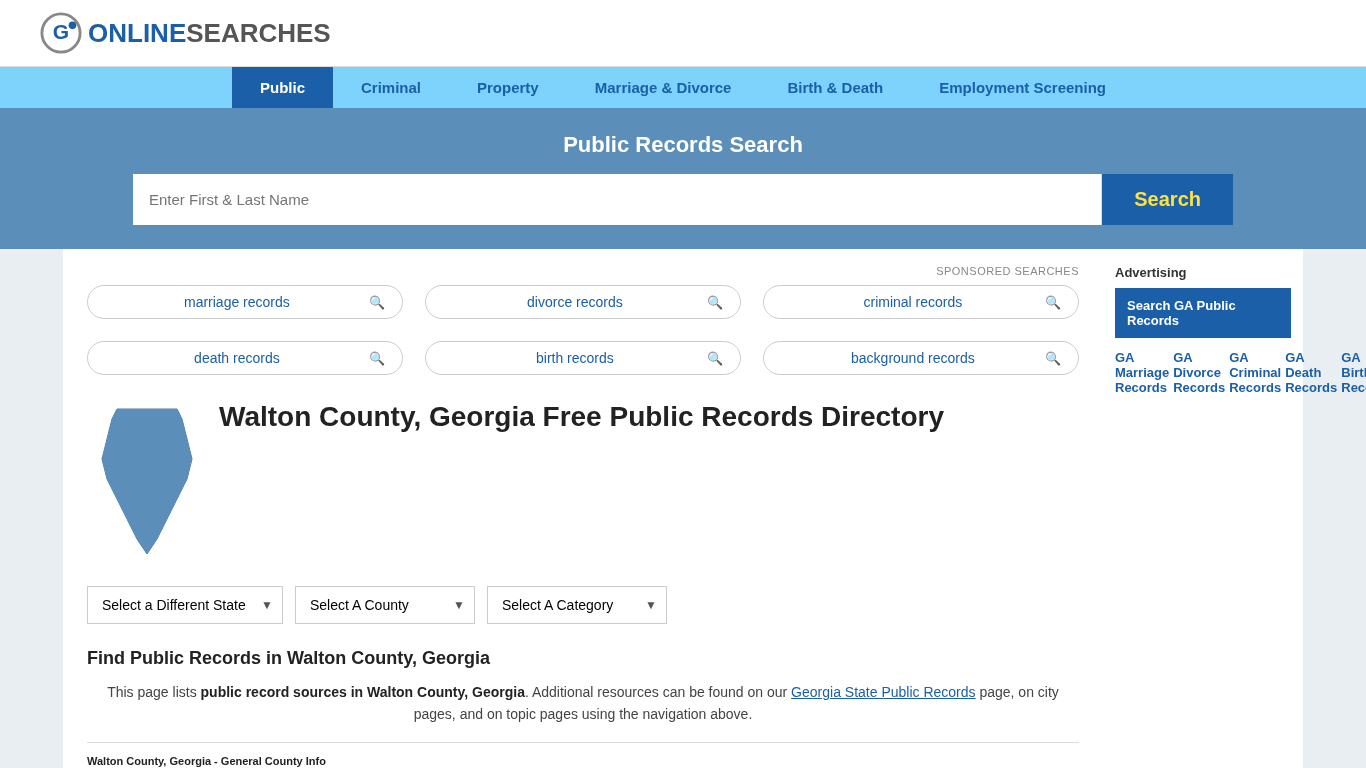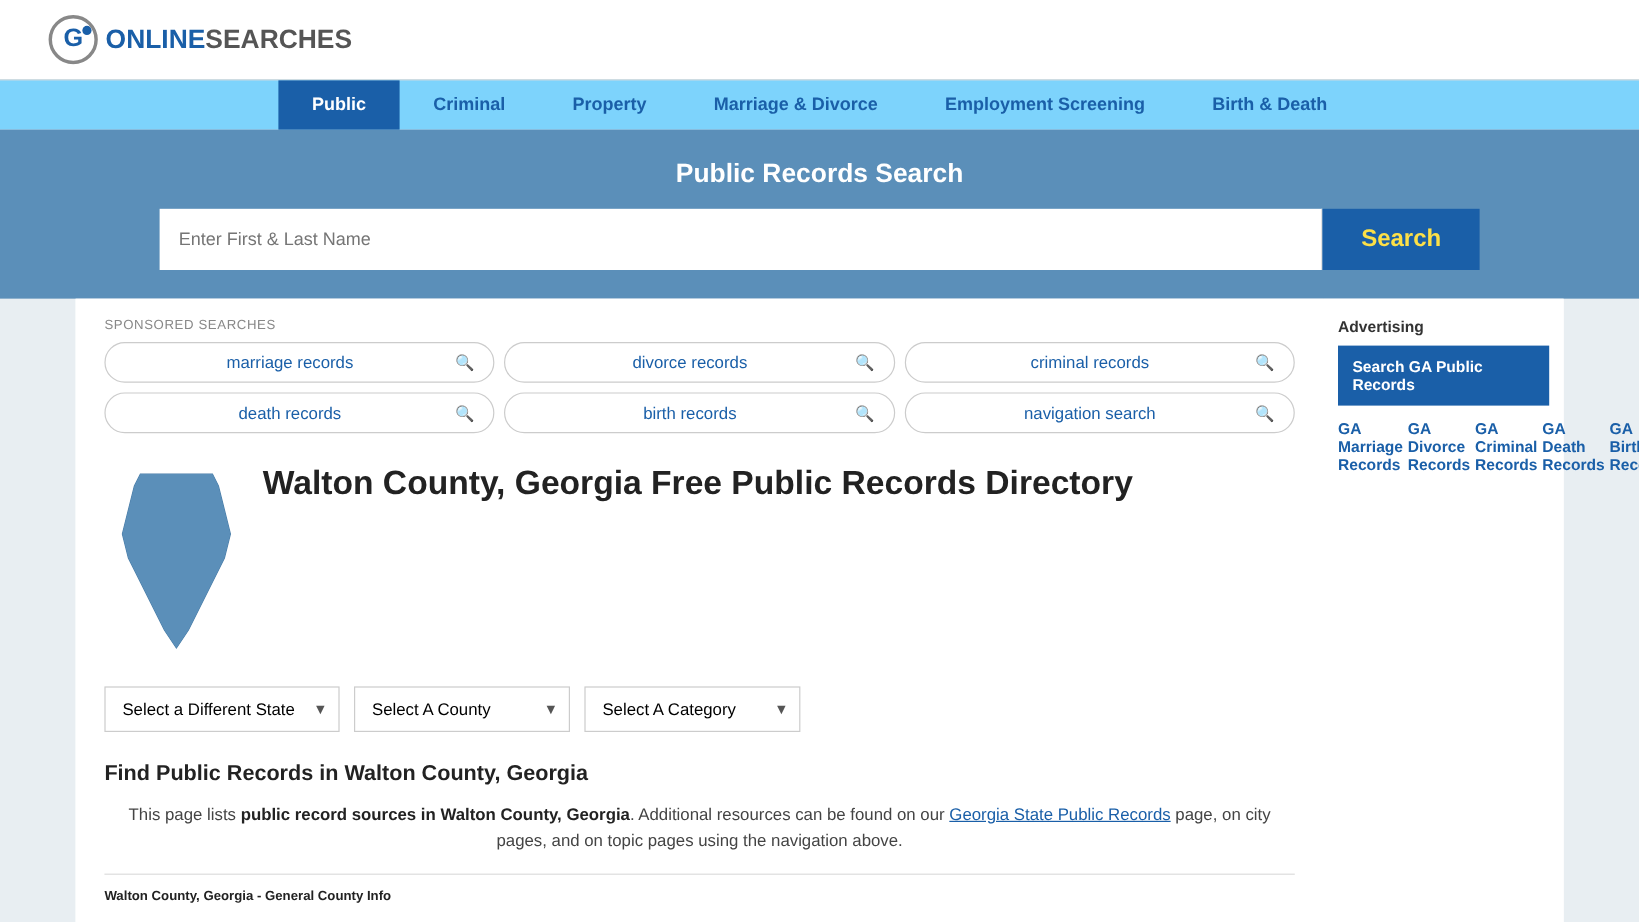--- a/index.html
+++ b/index.html
@@ -21,21 +21,21 @@
       display: flex;
       align-items: center;
       gap: 6px;
       text-decoration: none;
     }
     .logo-icon {
       width: 42px;
       height: 42px;
     }
     .logo-text {
-      font-size: 22px;
+      font-size: 26px;
       font-weight: bold;
       color: #333;
     }
     .logo-text span {
       color: #1a5fa8;
     }
     
     .nav {
       background: #7dd3fc;
       border-top: 1px solid #ddd;
@@ -109,25 +109,26 @@
       flex: 1;
       background: #fff;
       padding: 16px 24px 24px 24px;
     }
     .sponsored-label {
       font-size: 11px;
       color: #888;
       text-transform: uppercase;
       letter-spacing: 0.5px;
       margin-bottom: 8px;
+      text-align: right;
     }
     .sponsored-grid {
       display: grid;
       grid-template-columns: repeat(3, 1fr);
-      gap: 8px;
+      gap: 22px;
       margin-bottom: 24px;
     }
     .sponsored-item {
       border: 1px solid #ccc;
       border-radius: 20px;
       padding: 8px 16px;
       display: flex;
       align-items: center;
       justify-content: space-between;
       cursor: pointer;
@@ -269,22 +270,22 @@
       <span>ONLINE</span><span style="color:#555">SEARCHES</span>
     </span>
   </a>
 </div>
 
 <nav class="nav">
   <a class="nav-item active" href="#">Public</a>
   <a class="nav-item" href="#">Criminal</a>
   <a class="nav-item" href="#">Property</a>
   <a class="nav-item" href="#">Marriage &amp; Divorce</a>
+  <a class="nav-item" href="#">Birth &amp; Death</a>
   <a class="nav-item" href="#">Employment Screening</a>
-  <a class="nav-item" href="#">Birth &amp; Death</a>
 </nav>
 
 <div class="search-banner">
   <div class="search-banner-title">Public Records Search</div>
   <div class="search-row">
     <input class="search-input" type="text" placeholder="Enter First &amp; Last Name" style="">
     <button class="search-btn">Search</button>
   </div>
 </div>
 
@@ -310,21 +311,21 @@
       </div>
       <div class="sponsored-item">
         <span class="sponsored-item-text">death records</span>
         <span class="search-icon-small">🔍</span>
       </div>
       <div class="sponsored-item">
         <span class="sponsored-item-text">birth records</span>
         <span class="search-icon-small">🔍</span>
       </div>
       <div class="sponsored-item">
-        <span class="sponsored-item-text">navigation search</span>
+        <span class="sponsored-item-text">background records</span>
         <span class="search-icon-small">🔍</span>
       </div>
 
     </div>
 
     <div class="page-heading-row">
       <div class="state-map">
         <svg viewBox="0 0 120 160" xmlns="http://www.w3.org/2000/svg">
 
           <path d="M30,10 L90,10 L95,20 L100,40 L105,60 L100,80 L90,100 L80,120 L70,140 L60,155 L50,140 L40,120 L30,100 L20,80 L15,60 L20,40 L25,20 Z" fill="#5b8fb9" stroke="#4a7da8" stroke-width="1"></path>

